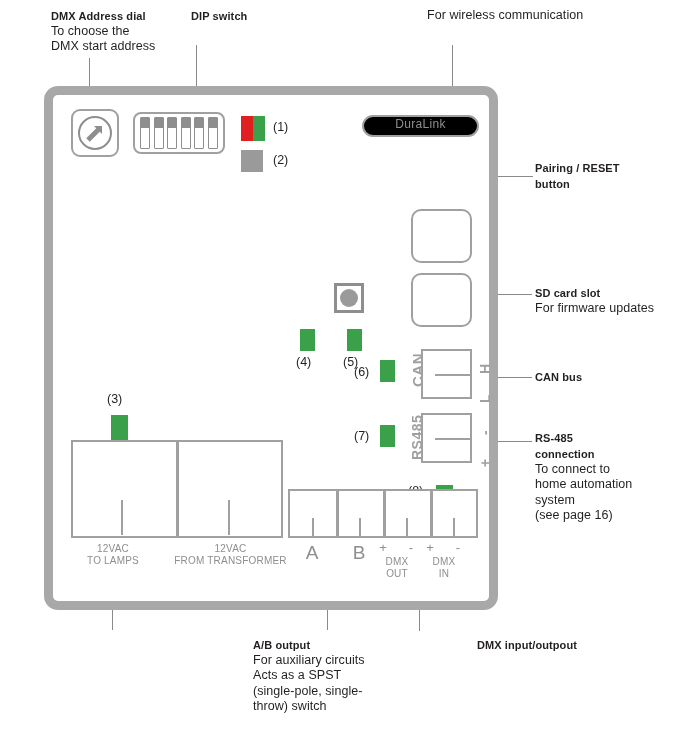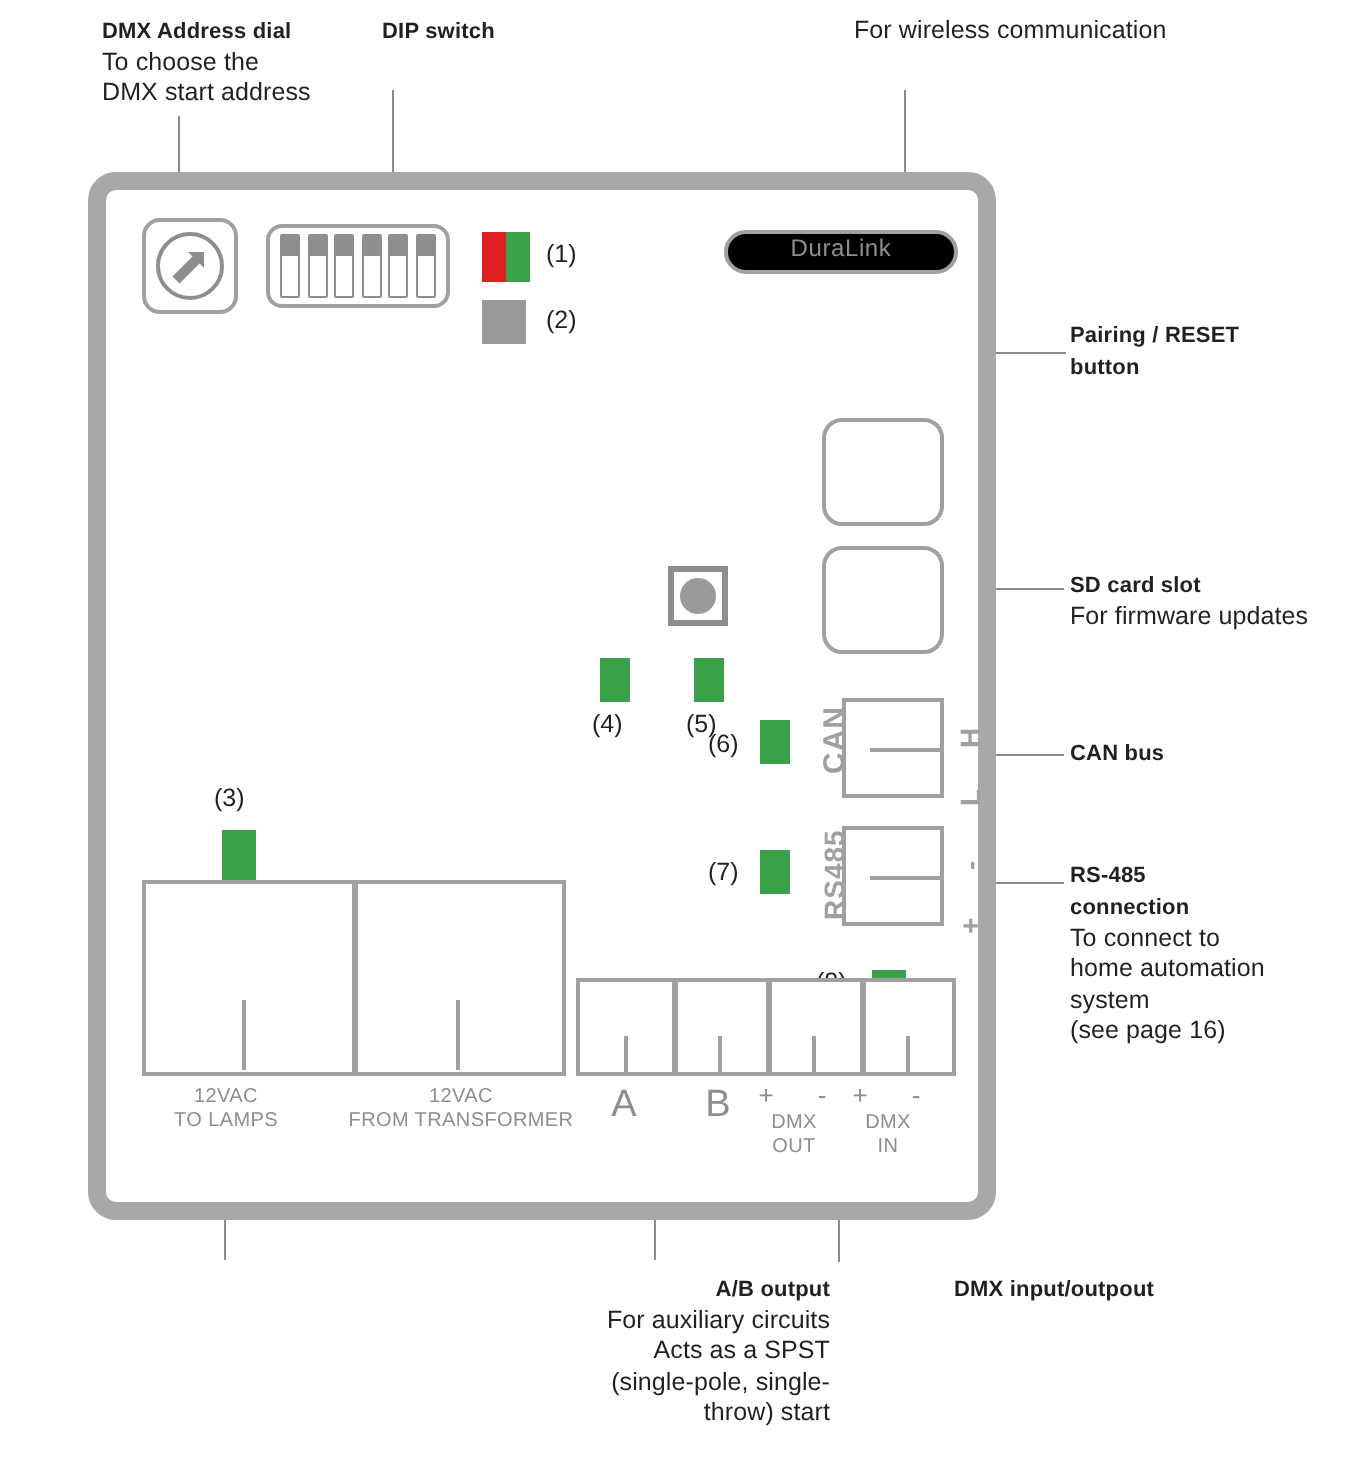--- a/index.html
+++ b/index.html
@@ -204,26 +204,26 @@
 home automation
 system
 (see page 16)</div>
 </div>
 <div class="lead lead-h" style="left:477px;top:441px;width:55px;"></div>
 
 <div class="callout" style="left:52px;top:637px;width:190px;">
 </div>
 <div class="lead lead-v" style="left:112px;top:578px;height:52px;"></div>
 
-<div class="callout" style="left:265px;top:637px;width:150px;text-align:right;">
+<div class="callout" style="left:253px;top:637px;width:150px;">
   <div class="c-title">A/B output</div>
   <div class="c-sub">For auxiliary circuits
 Acts as a SPST
 (single-pole, single-
-throw) start</div>
+throw) switch</div>
 </div>
 <div class="lead lead-v" style="left:327px;top:578px;height:52px;"></div>
 
 <div class="callout" style="left:412px;top:637px;width:230px;text-align:center;">
   <div class="c-title">DMX input/outpout</div>
 </div>
 <div class="lead lead-v" style="left:419px;top:595px;height:36px;"></div>
 
 <div id="board">
   <div id="board-inner">

